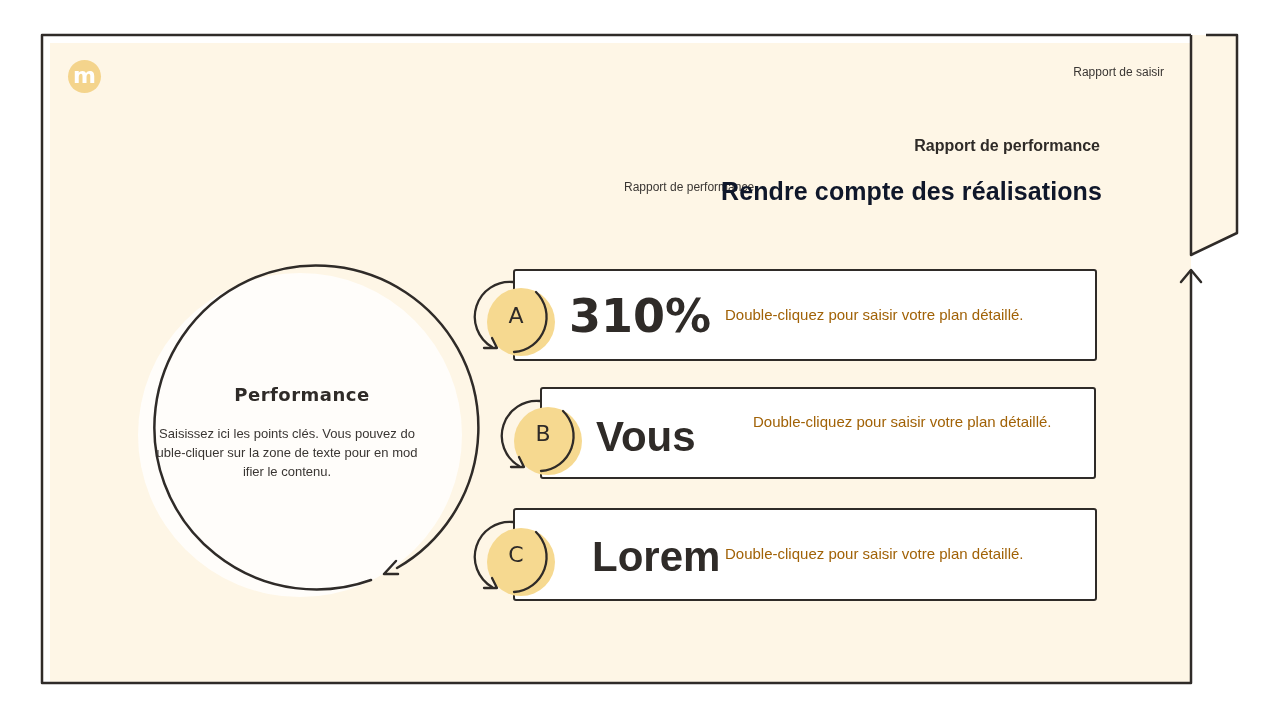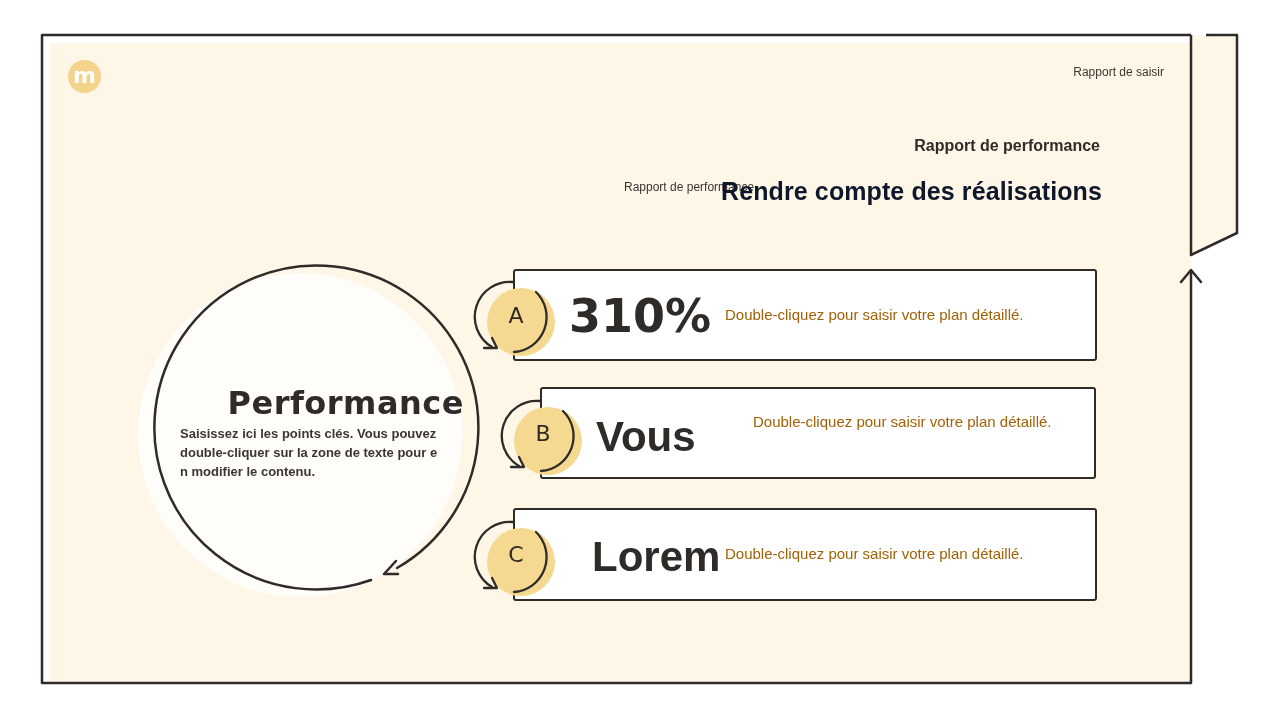--- a/index.html
+++ b/index.html
@@ -9,23 +9,23 @@
   #frame-svg { position:absolute; left:0; top:0; }
   .cream { position:absolute; left:50px; top:43px; width:1141px; height:640px; background:#fef6e6; }
   .logo { position:absolute; left:68px; top:60px; width:33px; height:33px; border-radius:50%;
           background:#f4d48c; color:#fff; font-weight:bold; font-size:22px; line-height:31px; text-align:center;
           font-family:"DejaVu Sans", sans-serif; }
   .top-label { position:absolute; right:116px; top:65px; font-size:12px; color:#3a3633; }
   .subtitle { position:absolute; right:180px; top:137px; font-size:16px; font-weight:bold; color:#2f2b28; }
   .small-overlap { position:absolute; left:624px; top:180px; font-size:12px; color:#3a3633; }
   .title { position:absolute; right:178px; top:177px; font-size:25px; font-weight:bold; color:#0f172a; letter-spacing:0.1px;margin-left:16px; }
   .big-circle { position:absolute; left:138px; top:273px; width:324px; height:324px; border-radius:50%; background:#fffdfa; }
-  .circle-title { position:absolute; left:140px; top:384px; width:324px; text-align:right; font-size:32px; font-weight:bold;
+  .circle-title { position:absolute; left:140px; top:384px; width:324px; text-align:center; font-size:18px; font-weight:bold;
                   color:#2f2b28; font-family:"DejaVu Sans", sans-serif; letter-spacing:0.5px; }
-  .circle-body { position:absolute; left:180px; top:424px; width:262px; font-size:13px; font-weight:bold;
+  .circle-body { position:absolute; left:156px; top:424px; width:262px; text-align:center; font-size:13px; font-weight:normal;
                  line-height:19px; color:#3a3633; word-break:break-all; }
   .card { position:absolute; background:#ffffff; border:2.5px solid #2f2b28; border-radius:3px; box-sizing:border-box; }
   .badge-fill { position:absolute; width:68px; height:68px; border-radius:50%; background:#f6d990; }
   .badge-letter { position:absolute; width:40px; text-align:center; font-size:22px; color:#2f2b28; font-family:"DejaVu Sans", sans-serif; }
   .card-value { position:absolute; font-weight:bold; color:#2f2b28; font-size:42px; }
   .card-desc { position:absolute; font-size:15px; color:#a16207; line-height:22px; }
 </style>
 </head>
 <body>
 

